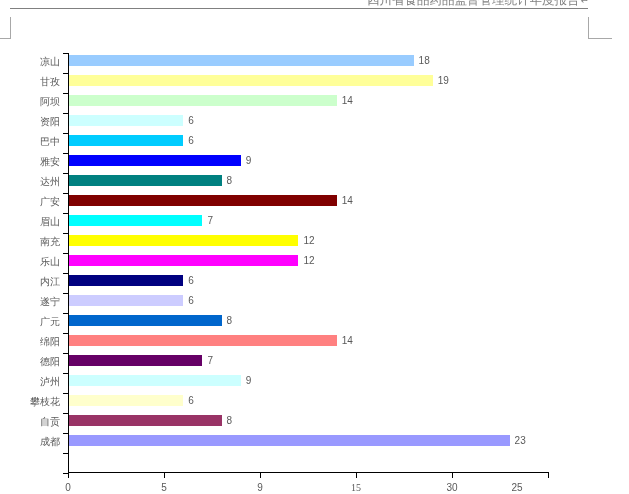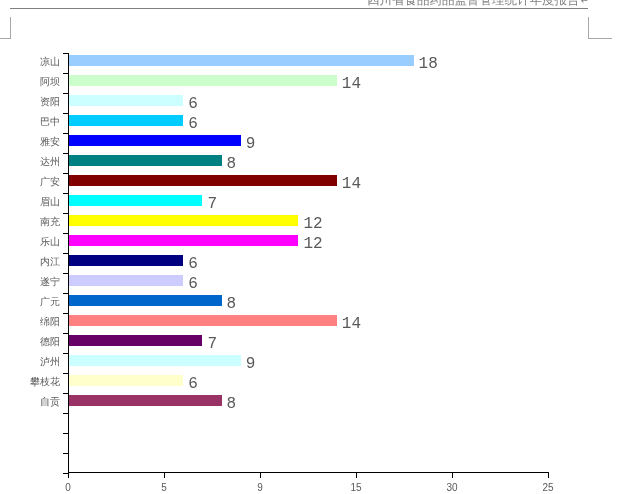--- a/index.html
+++ b/index.html
@@ -56,23 +56,22 @@
     text-align: right;
     font-size: 10px;
     color: #595959;
     white-space: nowrap;
     flex: 0 0 68px;
   }
   .bar { height: 11px; margin-top: 2px; }
   .val {
     margin-left: 5px;
     padding-top: 2px;
-    font-size: 16px;
+    font-size: 10px;
     color: #595959;
-    font-family: Liberation Mono, monospace;
   }
   .y-axis { position: absolute; left: 68px; top: 53px; width: 1px; height: 420px; background: #000; }
   .x-axis { position: absolute; left: 68px; top: 472px; width: 481px; height: 1px; background: #000; }
   .ytick  { position: absolute; left: 63px; width: 5px; height: 1px; background: #000; }
   .xtick  { position: absolute; top: 472px; width: 1px; height: 6px; background: #000; }
   .xlabel {
     position: absolute;
     top: 482px;
     width: 24px;
     text-align: center;
@@ -95,20 +94,25 @@
   <div class="crop cr-h"></div>
 
   <div class="chart">
     <div class="rows" id="rows">
         <div class="row">
           <div class="cat">凉山</div>
           <div class="bar" style="width: 345.6px; background: rgb(153, 204, 255);"></div>
           <div class="val">18</div>
         </div>
         <div class="row">
+          <div class="cat">甘孜</div>
+          <div class="bar" style="width: 364.8px; background: rgb(255, 255, 153);"></div>
+          <div class="val">19</div>
+        </div>
+        <div class="row">
           <div class="cat">阿坝</div>
           <div class="bar" style="width: 268.8px; background: rgb(204, 255, 204);"></div>
           <div class="val">14</div>
         </div>
         <div class="row">
           <div class="cat">资阳</div>
           <div class="bar" style="width: 115.2px; background: rgb(204, 255, 255);"></div>
           <div class="val">6</div>
         </div>
         <div class="row">
@@ -178,20 +182,25 @@
         </div>
         <div class="row">
           <div class="cat">攀枝花</div>
           <div class="bar" style="width: 115.2px; background: rgb(255, 255, 204);"></div>
           <div class="val">6</div>
         </div>
         <div class="row">
           <div class="cat">自贡</div>
           <div class="bar" style="width: 153.6px; background: rgb(153, 51, 102);"></div>
           <div class="val">8</div>
+        </div>
+        <div class="row">
+          <div class="cat">成都</div>
+          <div class="bar" style="width: 441.6px; background: rgb(153, 153, 255);"></div>
+          <div class="val">23</div>
         </div>
       </div>
     <div class="y-axis"></div>
     <div class="x-axis"></div>
     <div id="axis-decorations">
         <div class="ytick" style="top: 53px;"></div>
         <div class="ytick" style="top: 73px;"></div>
         <div class="ytick" style="top: 93px;"></div>
         <div class="ytick" style="top: 113px;"></div>
         <div class="ytick" style="top: 133px;"></div>
@@ -212,21 +221,21 @@
         <div class="ytick" style="top: 433px;"></div>
         <div class="ytick" style="top: 453px;"></div>
         <div class="ytick" style="top: 473px;"></div>
         <div class="xtick" style="left: 68px;"></div>
         <div class="xlabel" style="left: 56px;">0</div>
         <div class="xtick" style="left: 164px;"></div>
         <div class="xlabel" style="left: 152px;">5</div>
         <div class="xtick" style="left: 260px;"></div>
         <div class="xlabel" style="left: 248px;">9</div>
         <div class="xtick" style="left: 356px;"></div>
-        <div class="xlabel" style="left: 344px;">15</div>
+        <div class="xlabel" style="left: 344px; font-family: Liberation Serif, serif;">15</div>
         <div class="xtick" style="left: 452px;"></div>
         <div class="xlabel" style="left: 440px;">30</div>
         <div class="xtick" style="left: 548px;"></div>
-        <div class="xlabel" style="left: 536px;">25</div>
+        <div class="xlabel" style="left: 505px;">25</div>
       </div>
   </div>
 
 </div>
 
 </body></html>

